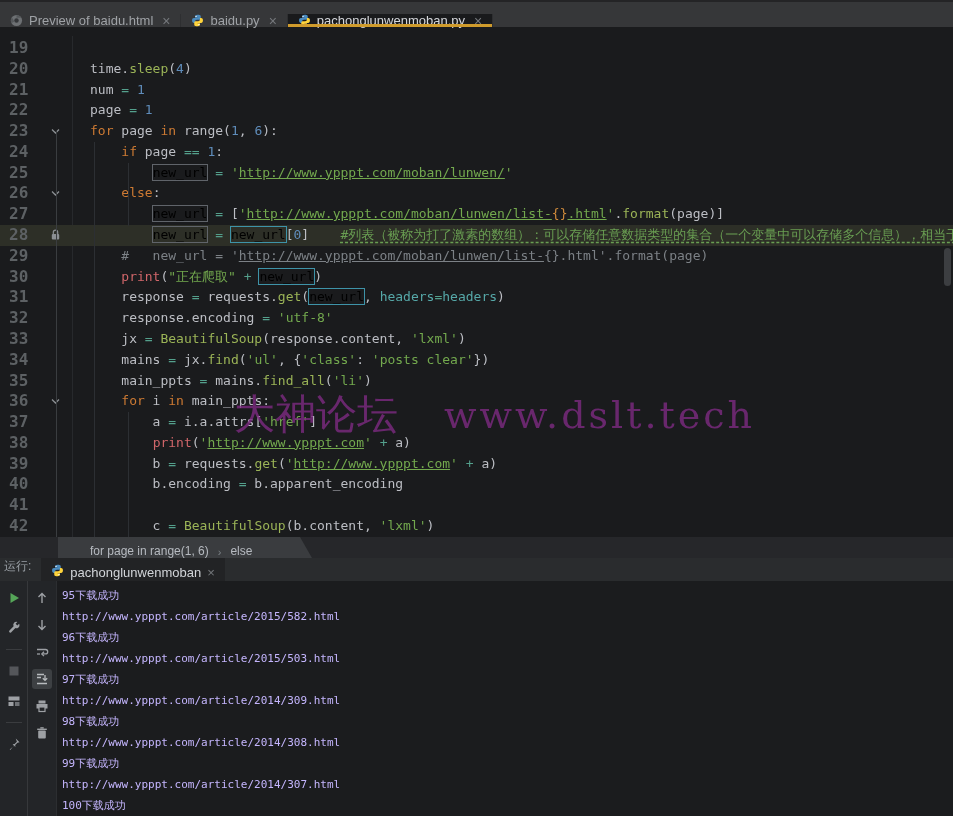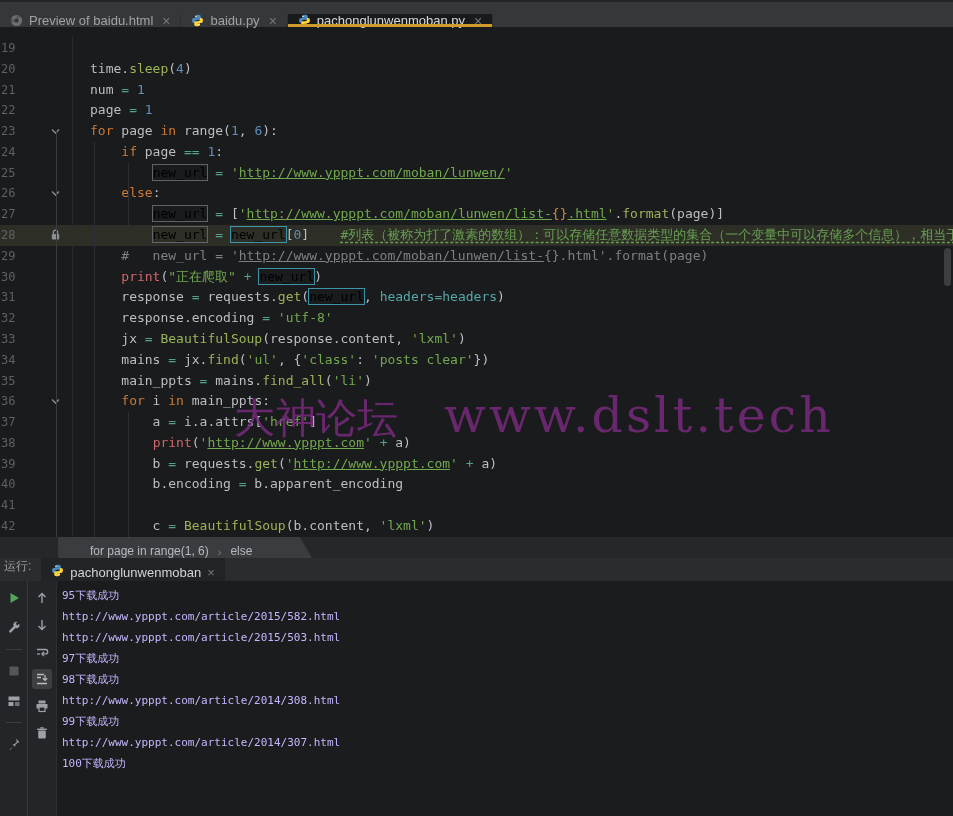--- a/index.html
+++ b/index.html
@@ -15,39 +15,39 @@
   .tab.active::after{content:'';position:absolute;left:0;right:0;bottom:0;height:3px;background:var(--accent,#cf9b2c);}
   .tab .close{color:#76797d;font-size:14px;line-height:1;margin-left:3px;}
   .tab .ticon{display:flex;align-items:center;}
 
   
   .editor{position:absolute;top:36px;left:0;right:0;height:501px;background:#1a1b1d;
           font-family:"DejaVu Sans Mono","Liberation Mono",monospace;font-size:13px;overflow:hidden;}
   #code{position:absolute;top:2px;left:0;right:0;}
   .crow{display:flex;height:20.79px;line-height:20.79px;white-space:pre;}
   .crow.cur{background:#2d2f27;}
-  .ln{width:39px;padding-left:1px;box-sizing:border-box;color:#5d6164;font-size:12px;flex:0 0 39px;}
+  .ln{width:39px;padding-left:9px;box-sizing:border-box;color:#5d6164;font-size:16px;flex:0 0 39px;font-weight:bold;}
   .mark{flex:0 0 33px;display:flex;align-items:center;justify-content:center;}
   .ctext{padding-left:18px;flex:1;}
   .gutter-sep{position:absolute;left:72px;top:0;bottom:0;width:1px;background:#27292c;}
   .vguide{position:absolute;width:1px;background:#2c2f33;z-index:1;}
   .foldguide{position:absolute;width:1px;background:#3a3d40;z-index:1;}
 
   .tk-id{color:#bcbec4}.tk-kw{color:#cd7a33}.tk-str{color:#73a94e}
   .tk-stru{color:#73a94e;text-decoration:underline}
   .tk-num{color:#5f8cba}.tk-op{color:#54a08c}.tk-fn{color:#9bb457}.tk-py{color:#d0666a}
   .tk-com{color:#7c8186}.tk-comu{color:#7c8186;text-decoration:underline}
   .tk-comg{color:#699e52;text-decoration:underline dashed;text-underline-offset:3px;}
   .tk-kwarg{color:#56a8a8}.tk-fmt{color:#d08b3c}
   .tk-box{outline:1px solid #60646a;}
   .tk-boxt{outline:1px solid #3e93a8;}
 
   .watermark{position:absolute;left:234px;top:351px;z-index:6;pointer-events:none;white-space:nowrap;
              font-family:"DejaVu Serif","Liberation Serif",serif;font-size:41px;color:var(--wm,rgba(125,42,130,.8));}
-  .watermark .wm-right{margin-left:46px;letter-spacing:3px;font-size:49px;}
+  .watermark .wm-right{margin-left:46px;letter-spacing:3px;font-size:38px;}
 
   .scroll-thumb{position:absolute;right:2px;top:212px;width:7px;height:38px;background:#3c3e41;border-radius:4px;}
 
   
   .breadcrumbs{position:absolute;top:537px;left:0;right:0;height:21px;background:#26272a;}
   .bc-chip{position:absolute;left:58px;top:0;height:21px;width:254px;background:#3a3c3f;
            clip-path:polygon(0 0,calc(100% - 12px) 0,100% 100%,0 100%);
            display:flex;align-items:flex-end;padding-left:32px;box-sizing:border-box;
            font-size:12px;color:#b6bac0;gap:9px;}
   .bc-sep{color:#7b8085;font-size:11px;}
@@ -252,16 +252,16 @@
         </div>
         <div class="icon-btn">
           <svg width="14" height="14" viewBox="0 0 14 14">
               <rect x="3.2" y="4.5" width="7.6" height="8" rx="1" fill="#9da0a4"></rect>
               <rect x="2.2" y="2.6" width="9.6" height="1.4" fill="#9da0a4"></rect>
               <rect x="5.3" y="1.2" width="3.4" height="1.4" fill="#9da0a4"></rect>
             </svg>
         </div>
       </div>
     </div>
-    <div id="console-out"><div>95下载成功</div><div>http://www.ypppt.com/article/2015/582.html</div><div>http://www.ypppt.com/article/2015/503.html</div><div>97下载成功</div><div>98下载成功</div><div>http://www.ypppt.com/article/2014/308.html</div><div>99下载成功</div><div>http://www.ypppt.com/article/2014/307.html</div><div>100下载成功</div></div>
+    <div id="console-out"><div>95下载成功</div><div>http://www.ypppt.com/article/2015/582.html</div><div>96下载成功</div><div>http://www.ypppt.com/article/2015/503.html</div><div>97下载成功</div><div>http://www.ypppt.com/article/2014/309.html</div><div>98下载成功</div><div>http://www.ypppt.com/article/2014/308.html</div><div>99下载成功</div><div>http://www.ypppt.com/article/2014/307.html</div><div>100下载成功</div></div>
   </div>
 
 </div>
 
 </body></html>

